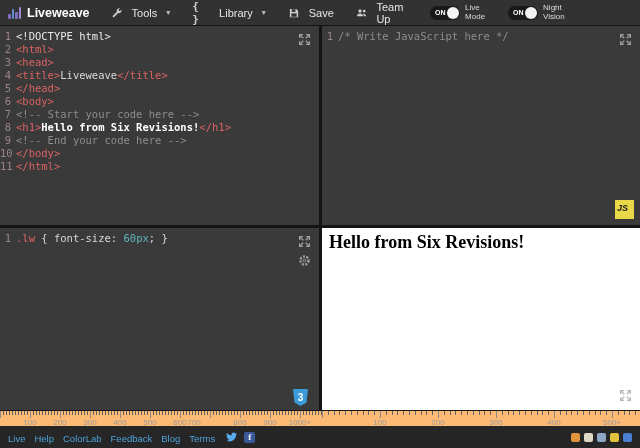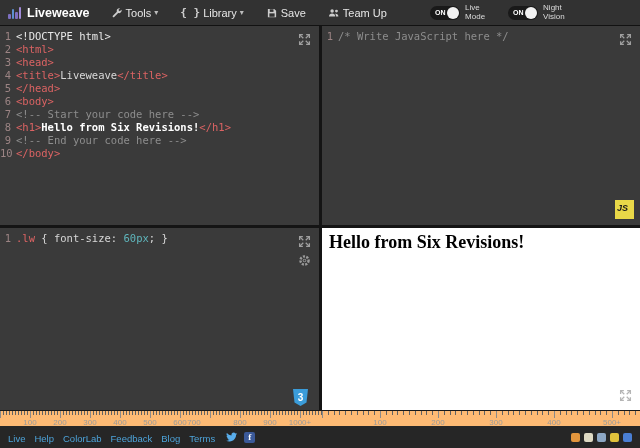--- a/index.html
+++ b/index.html
@@ -11,21 +11,21 @@
   .topbar { height:26px; background:#323232; border-bottom:1px solid #121212;
             display:flex; align-items:center; color:#e4e4e4; flex:none; }
   .brand { display:flex; align-items:center; gap:6px; padding:0 10px 0 8px; cursor:pointer; }
   .logo { display:flex; align-items:flex-end; gap:1px; height:13px; }
   .logo i { width:2.5px; display:block; border-radius:1px; }
   .logo i:nth-child(1){ height:5px;  background:#7d6fc0; }
   .logo i:nth-child(2){ height:10px; background:#5d8fd0; }
   .logo i:nth-child(3){ height:7px;  background:#7d6fc0; }
   .logo i:nth-child(4){ height:12px; background:#a08ad8; }
   .brand-name { font-size:12.5px; font-weight:bold; color:#fff; }
-  .menu-btn { display:flex; align-items:center; gap:3px; padding:0 11px; height:100%;
+  .menu-btn { display:flex; align-items:center; gap:9px; padding:0 11px; height:100%;
               font-size:11px; color:#e6e6e6; cursor:pointer; }
   .menu-btn svg { width:12px; height:12px; }
   .braces { font-family:"DejaVu Sans Mono",monospace; font-size:11px; color:#cfcfcf; font-weight:bold; }
   .caret { font-size:8px; color:#bdbdbd; }
   .topbar-right { margin-left:auto; display:flex; align-items:center; gap:13px; padding-right:10px; }
   .toggle-group { display:flex; align-items:center; gap:5px; }
   .toggle { width:30px; height:14px; background:#191919; border-radius:8px; position:relative;
             cursor:pointer; flex:none; }
   .toggle .on { position:absolute; left:5px; top:3px; font-size:7px; font-weight:bold; color:#fff; }
   .toggle .knob { position:absolute; right:1px; top:1px; width:12px; height:12px; border-radius:50%;
@@ -186,20 +186,21 @@
     <div class="line"><span class="ln">1</span><span class="src"><span class="tk-meta">&lt;!DOCTYPE html&gt;</span></span></div>
         <div class="line"><span class="ln">2</span><span class="src"><span class="tk-tag">&lt;html&gt;</span></span></div>
         <div class="line"><span class="ln">3</span><span class="src"><span class="tk-tag">&lt;head&gt;</span></span></div>
         <div class="line"><span class="ln">4</span><span class="src"><span class="tk-tag">&lt;title&gt;</span><span class="tk-plain">Liveweave</span><span class="tk-tag">&lt;/title&gt;</span></span></div>
         <div class="line"><span class="ln">5</span><span class="src"><span class="tk-tag">&lt;/head&gt;</span></span></div>
         <div class="line"><span class="ln">6</span><span class="src"><span class="tk-tag">&lt;body&gt;</span></span></div>
         <div class="line"><span class="ln">7</span><span class="src"><span class="tk-comment">&lt;!-- Start your code here --&gt;</span></span></div>
         <div class="line"><span class="ln">8</span><span class="src"><span class="tk-tag">&lt;h1&gt;</span><span class="tk-bold">Hello from Six Revisions!</span><span class="tk-tag">&lt;/h1&gt;</span></span></div>
         <div class="line"><span class="ln">9</span><span class="src"><span class="tk-comment">&lt;!-- End your code here --&gt;</span></span></div>
         <div class="line"><span class="ln">10</span><span class="src"><span class="tk-tag">&lt;/body&gt;</span></span></div>
+        <div class="line"><span class="ln">11</span><span class="src"><span class="tk-tag">&lt;/html&gt;</span></span></div>
       </section>
 
     <section class="panel editor">
       <svg class="xic tr" viewBox="0 0 16 16">
           <g fill="none" stroke="currentColor" stroke-width="1.6">
             <path d="M2 6V2h4"></path>
             <path d="M10 2h4v4"></path>
             <path d="M14 10v4h-4"></path>
             <path d="M6 14H2v-4"></path>
             <path d="M2 2l4.5 4.5M14 2 9.5 6.5M14 14 9.5 9.5M2 14l4.5-4.5"></path>

